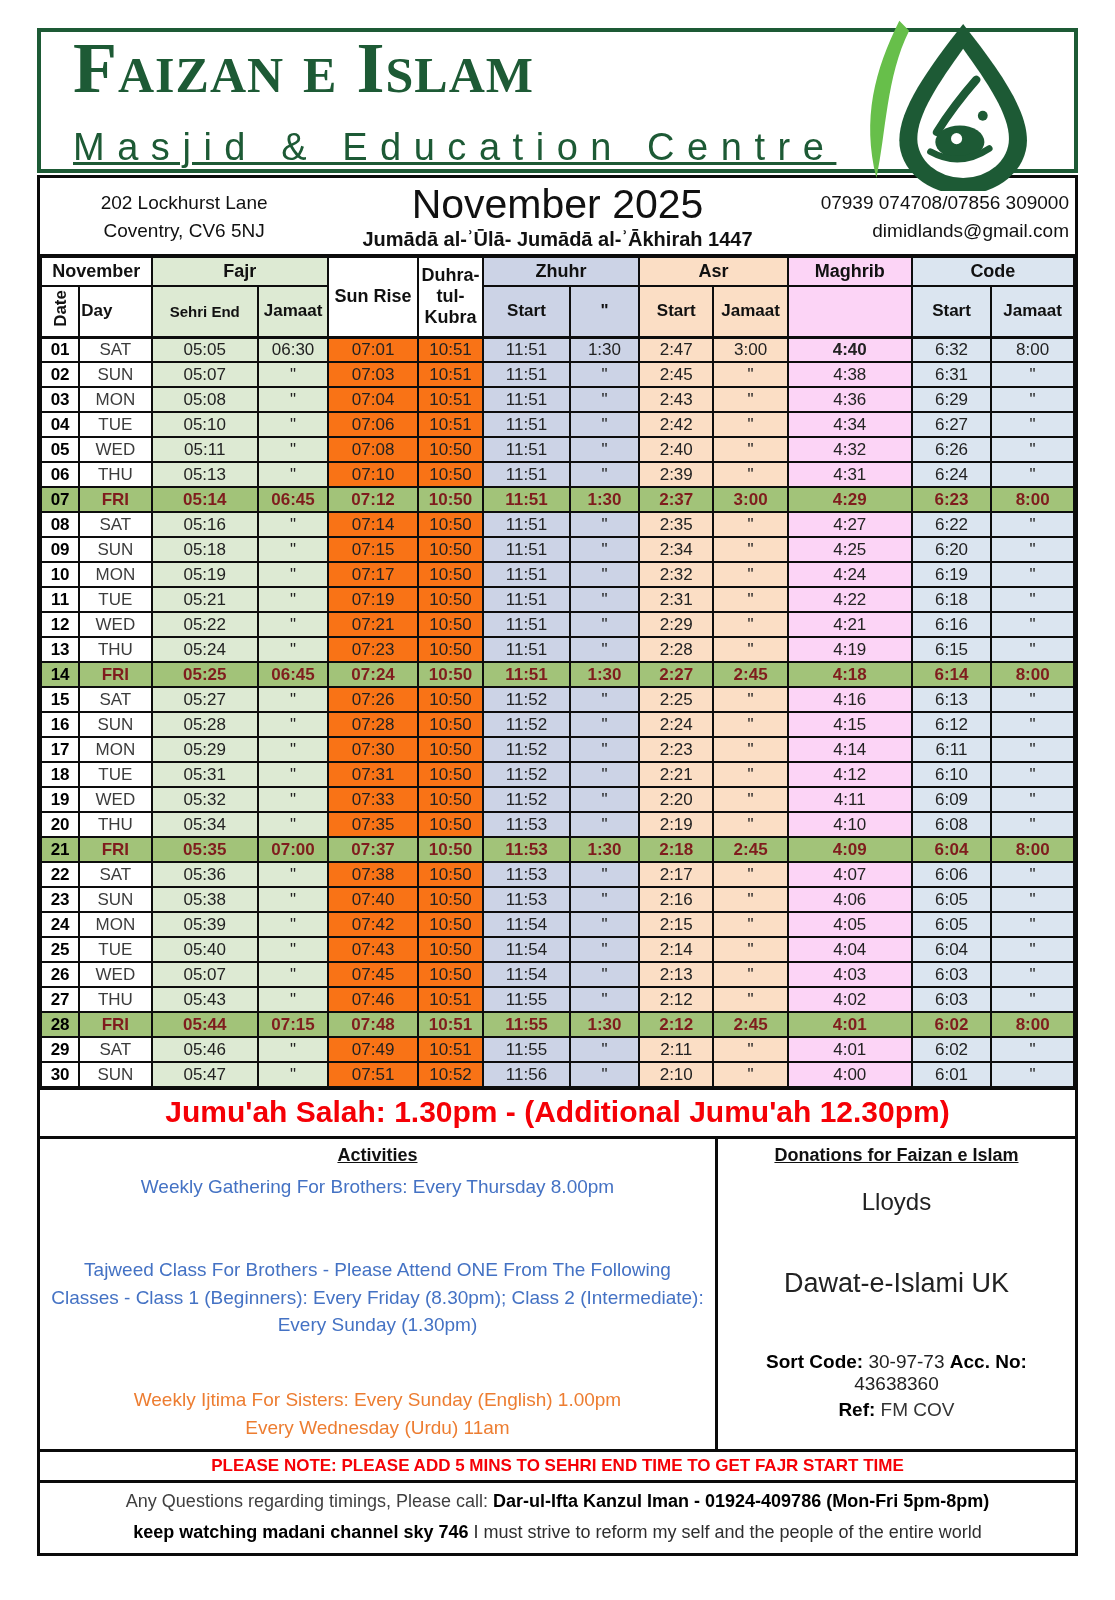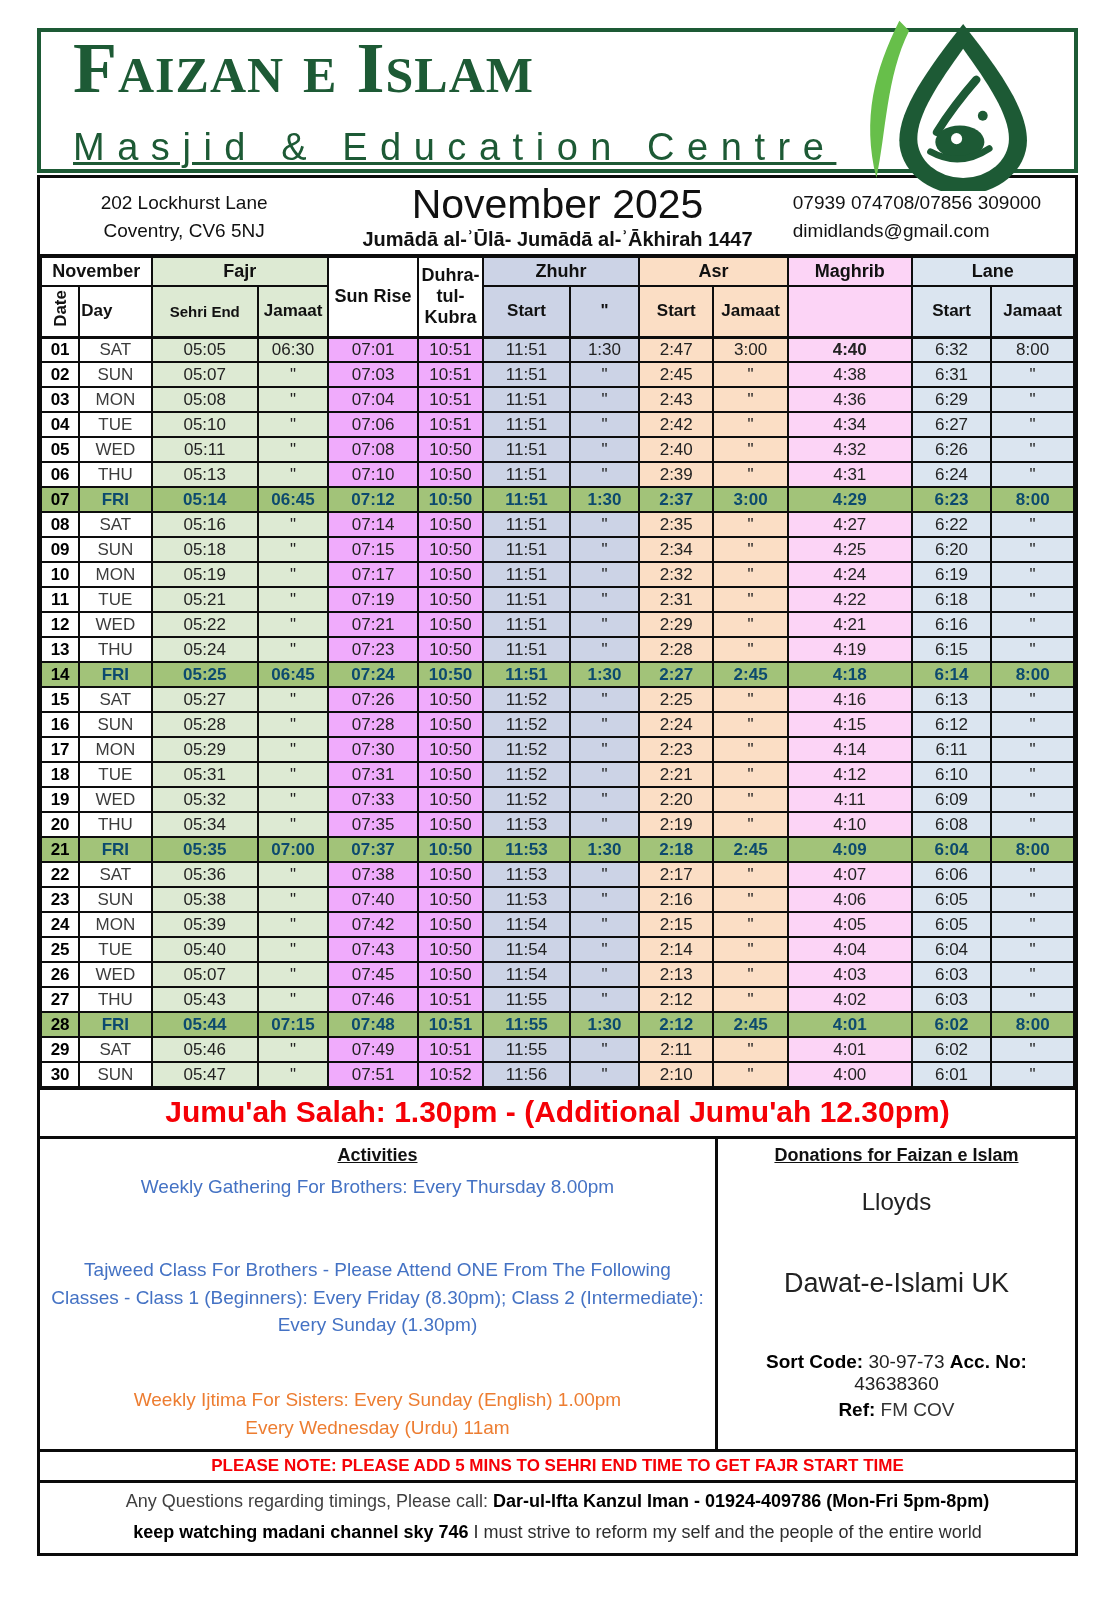--- a/index.html
+++ b/index.html
@@ -34,21 +34,21 @@
 
   .info-band {
     display:grid; grid-template-columns: 27% 46% 27%;
     align-items:center; padding:4px 6px 2px 6px;
     border-bottom:2px solid #0b0b0b; min-height:78px;
   }
   .info-left { text-align:center; font-size:19px; line-height:1.45; }
   .info-center { text-align:center; }
   .month-title { font-size:41px; line-height:1.05; }
   .hijri-sub { font-size:20px; font-weight:700; margin-top:2px; }
-  .info-right { text-align:left; font-size:19px; line-height:1.45; }
+  .info-right { text-align:right; font-size:19px; line-height:1.45; }
 
   
   table.timetable { width:100%; border-collapse:collapse; table-layout:fixed; }
   .timetable th, .timetable td {
     border:2px solid #0d0d0d; text-align:center; vertical-align:middle;
     font-size:17px; padding:0 1px; overflow:hidden;
   }
   .timetable thead th { font-weight:700; }
   .timetable thead tr.gh th { height:29px; font-size:18px; }
   .timetable thead tr.sh th { height:51px; }
@@ -66,25 +66,25 @@
   .bg-fajr    { background:var(--fajr-bg); }
   .bg-zhuhr   { background:var(--zhuhr-bg); }
   .bg-asr     { background:var(--asr-bg); }
   .bg-maghrib { background:var(--maghrib-bg); }
   .bg-isha    { background:var(--isha-bg); }
   .c-fajr     { background:var(--fajr-bg); }
   .c-zhuhr    { background:var(--zhuhr-bg); }
   .c-asr      { background:var(--asr-bg); }
   .c-maghrib  { background:var(--maghrib-bg); }
   .c-isha     { background:var(--isha-bg); }
-  .c-plain    { background:#f0abfc; }
+  .c-plain    { background:#f97316; }
 
   tr.friday td, tr.friday td.c-day {
     background:var(--friday-bg) !important;
-    font-weight:700; color:#0c4a6e;
+    font-weight:700; color:#7f1d1d;
   }
   td.bold-cell { font-weight:700; color:#000; }
 
   
   .jumuah-row {
     border-top:2px solid #0b0b0b;
     text-align:center; color:var(--alert-red);
     font-weight:700; font-size:30px; padding:5px 0 7px 0;
   }
 
@@ -180,21 +180,21 @@
       </colgroup>
       <thead>
         <tr class="gh">
           <th colspan="2">November</th>
           <th colspan="2" class="bg-fajr">Fajr</th>
           <th rowspan="2">Sun Rise</th>
           <th rowspan="2">Duhra-<br>tul-<br>Kubra</th>
           <th colspan="2" class="bg-zhuhr">Zhuhr</th>
           <th colspan="2" class="bg-asr">Asr</th>
           <th class="bg-maghrib">Maghrib</th>
-          <th colspan="2" class="bg-isha">Lane</th>
+          <th colspan="2" class="bg-isha">Code</th>
         </tr>
         <tr class="sh">
           <th><span class="vertical-label">Date</span></th>
           <th style="text-align:left;">Day</th>
           <th class="bg-fajr small-label">Sehri End</th>
           <th class="bg-fajr">Jamaat</th>
           <th class="bg-zhuhr">Start</th>
           <th class="bg-zhuhr">"</th>
           <th class="bg-asr">Start</th>
           <th class="bg-asr">Jamaat</th>

